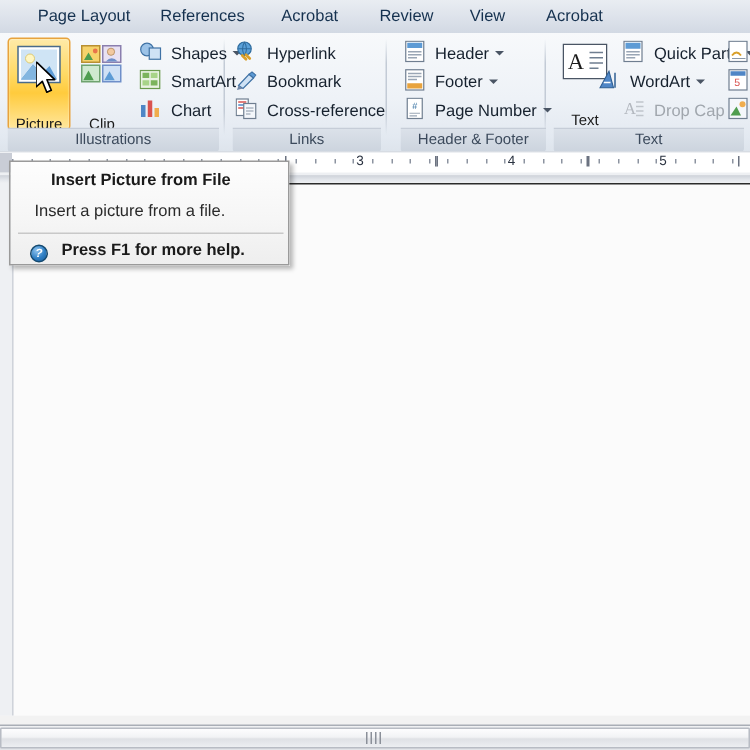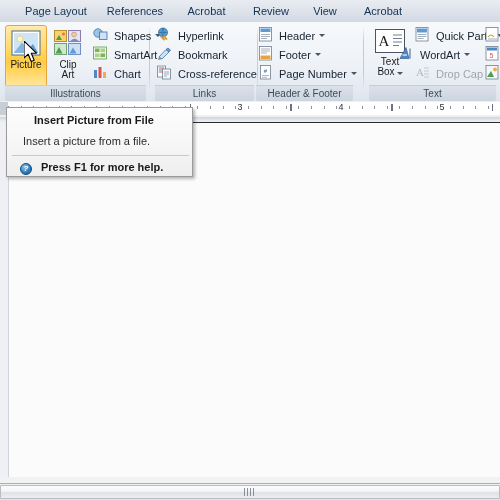--- a/index.html
+++ b/index.html
@@ -51,21 +51,21 @@
     position:absolute;width:44px;height:62px;
     display:flex;flex-direction:column;align-items:center;justify-content:flex-start;
     border-radius:3px;cursor:default;
   }
   .bigbtn.hover{
     background:linear-gradient(to bottom,#ffeaa8 0%,#ffd963 40%,#ffcb3d 60%,#ffe79e 100%);
     border:1px solid #e8a33d;
     box-shadow:inset 0 0 1px #fff;
   }
   .bigbtn .blabel{
-    font-size:10px;color:#1a1a1a;text-align:center;line-height:10px;margin-top:2px;
+    font-size:10px;color:#1a1a1a;text-align:center;line-height:10px;margin-top:20px;
   }
 
   
   .smbtn{
     position:absolute;height:17px;display:flex;align-items:center;
     cursor:default;padding-left:1px;white-space:nowrap;
   }
   .smbtn .slabel{font-size:11px;color:#16212e;margin-left:6px;}
   .smbtn .slabel.disabled{color:#a0a6ad;}
   .caret{
@@ -295,21 +295,21 @@
             <rect x="5.5" y="4" width="8" height="10" fill="#f4f7fb" stroke="#6f7e90" stroke-width="0.8"></rect>
             <path d="M7 7 h5 M7 9 h5 M7 11 h3" stroke="#8a97a8" stroke-width="0.8"></path>
           </svg>
         </span>
         <span class="slabel">Cross-reference</span>
       </div>
 
       <div class="group-label" style="left:3px;width:99px">Links</div>
     </div>
 
-    <div class="group" style="left:253px;width:102px">
+    <div class="group" style="left:264px;width:102px">
 
       <div class="smbtn" style="left:4px;top:5px">
         <span class="ico">
           <svg width="15" height="15" viewBox="0 0 15 15">
             <rect x="1.5" y="0.5" width="12" height="13.5" fill="#ffffff" stroke="#6f7e90" stroke-width="0.8"></rect>
             <rect x="2.5" y="1.5" width="10" height="3.5" fill="#5d9bd5"></rect>
             <path d="M3 7.5 h9 M3 9.5 h9 M3 11.5 h6" stroke="#9aa6b5" stroke-width="0.9"></path>
           </svg>
         </span>
         <span class="slabel">Header</span>

